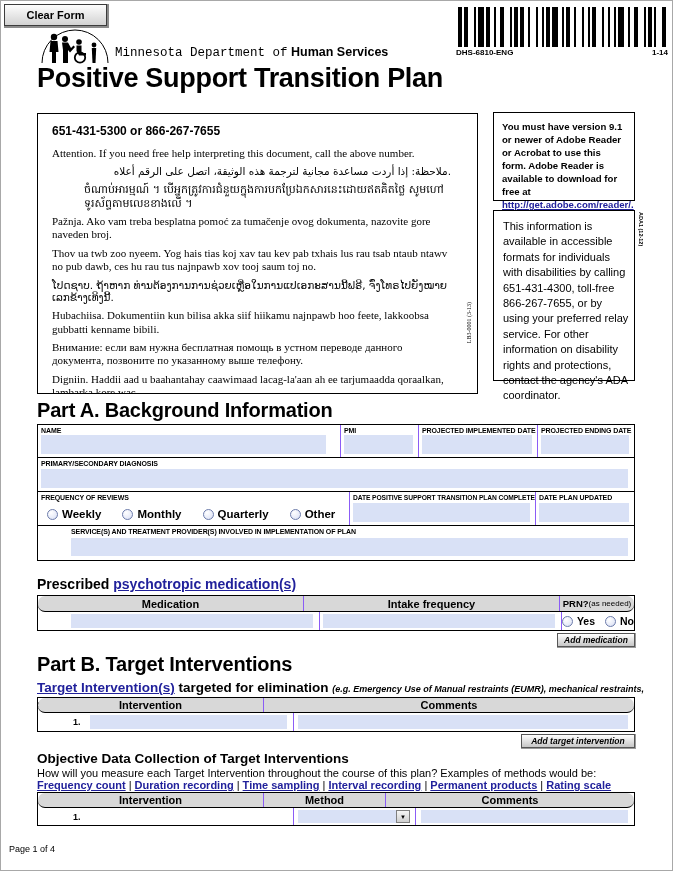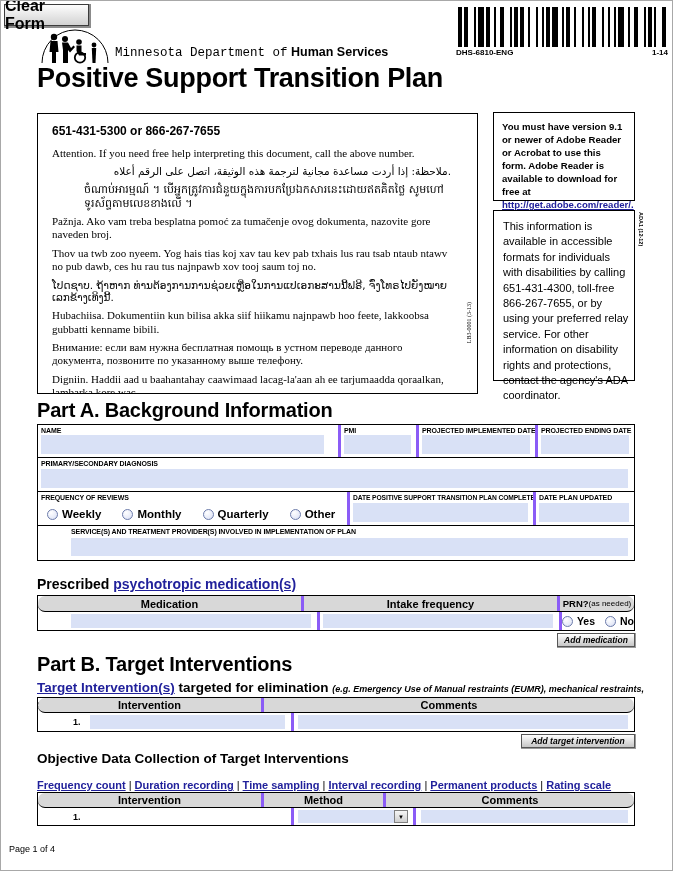--- a/index.html
+++ b/index.html
@@ -6,24 +6,24 @@
   body { background:#fff; }
   .canvas {
     position:relative; width:673px; height:871px; background:#ffffff;
     border:1px solid #a8a8a8; overflow:hidden;
     font-family:"Liberation Sans", sans-serif; color:#000;
   }
   .abs { position:absolute; }
 
   
   .clear-btn {
-    left:3px; top:3px; width:85px; height:22px;
+    left:3px; top:3px; width:103px; height:22px;
     background:linear-gradient(#fdfdfd,#d2d2d2);
     border:1px solid #3c3c3c; box-shadow:1px 1px 0 1px #8b8b8b;
-    font-size:16px; font-weight:700; display:flex; align-items:center; justify-content:center;
+    font-size:11px; font-weight:700; display:flex; align-items:center; justify-content:center;
     cursor:pointer;
   }
 
   
   .dept-line { left:114px; top:44px; font-size:12.5px; }
   .dept-serif { font-family:Liberation Mono, monospace; }
   .dept-bold { font-weight:700; }
   .page-title { left:36px; top:62px; font-size:27px; font-weight:700; letter-spacing:-0.3px; }
 
   .barcode-wrap { left:455px; top:6px; width:212px; }
@@ -61,21 +61,21 @@
   }
   .navlink { color:#21219b; text-decoration:underline; font-weight:700; cursor:pointer; }
 
   
   .section-title { font-size:20px; font-weight:700; letter-spacing:-0.2px; }
 
   
   .tbl { border:1.5px solid #000; }
   .trow { display:flex; border-bottom:1px solid #000; position:relative; }
   .trow.last { border-bottom:none;margin-left:30px; }
-  .tcell { border-right:3px solid #8b5cf6; position:relative; }
+  .tcell { border-right:1px solid #8b5cf6; position:relative; }
   .tcell.lastc { border-right:none; flex:1; }
   .lbl { font-size:7px; font-weight:700; letter-spacing:-0.1px; padding:2px 0 0 3px; line-height:8px; white-space:nowrap; overflow:hidden; }
   .field { position:absolute; background:#d9e1f6; }
 
   .hdr { background:#d8d8d8; font-size:11px; font-weight:700; text-align:center;border-radius:7px; }
   .hdr .tcell { display:flex; align-items:center; justify-content:center; }
 
   
   .radio {
     width:11px; height:11px; border:1px solid #6d7cab; border-radius:50%;
@@ -319,20 +319,21 @@
       </div>
       <div class="tcell lastc">
         <div class="field" style="left:4px;right:6px;top:2px;bottom:2px"></div>
       </div>
     </div>
   </div>
 
   <div class="abs form-btn" style="left:520px;top:733px;width:114px;height:14px">Add target intervention</div>
 
   <div class="abs" style="left:36px;top:750px;font-size:13.5px;font-weight:700">Objective Data Collection of Target Interventions</div>
+  <div class="abs" style="left:36px;top:766px;font-size:11px">How will you measure each Target Intervention throughout the course of this plan? Examples of methods would be:</div>
   <div class="abs" id="method-links" style="left:36px;top:778px;font-size:11px"><span class="navlink" style="font-size: 11px;">Frequency count</span><span> | </span><span class="navlink" style="font-size: 11px;">Duration recording</span><span> | </span><span class="navlink" style="font-size: 11px;">Time sampling</span><span> | </span><span class="navlink" style="font-size: 11px;">Interval recording</span><span> | </span><span class="navlink" style="font-size: 11px;">Permanent products</span><span> | </span><span class="navlink" style="font-size: 11px;">Rating scale</span></div>
 
   <div class="abs tbl" style="left:36px;top:791px;width:598px;height:34px">
     <div class="trow hdr" style="height:15px">
       <div class="tcell" style="width:226px">Intervention</div>
       <div class="tcell" style="width:122px">Method</div>
       <div class="tcell lastc">Comments</div>
     </div>
     <div class="trow last" style="height:17px">
       <div class="tcell" style="width:226px">

